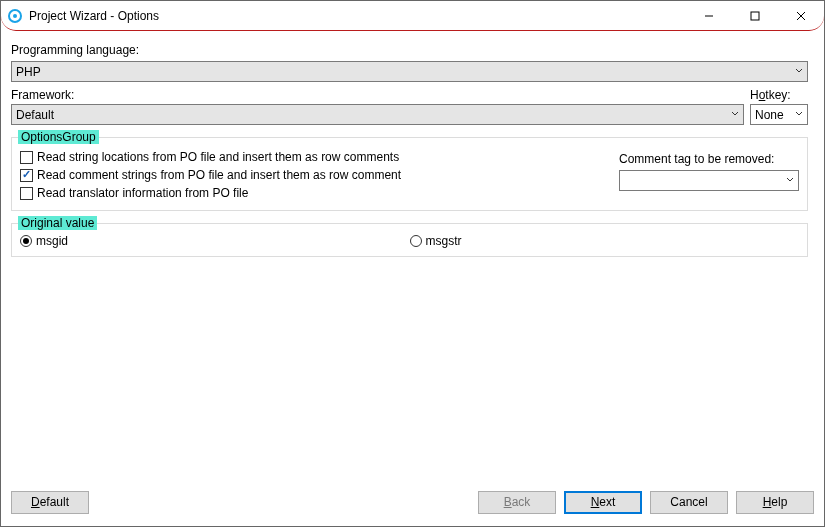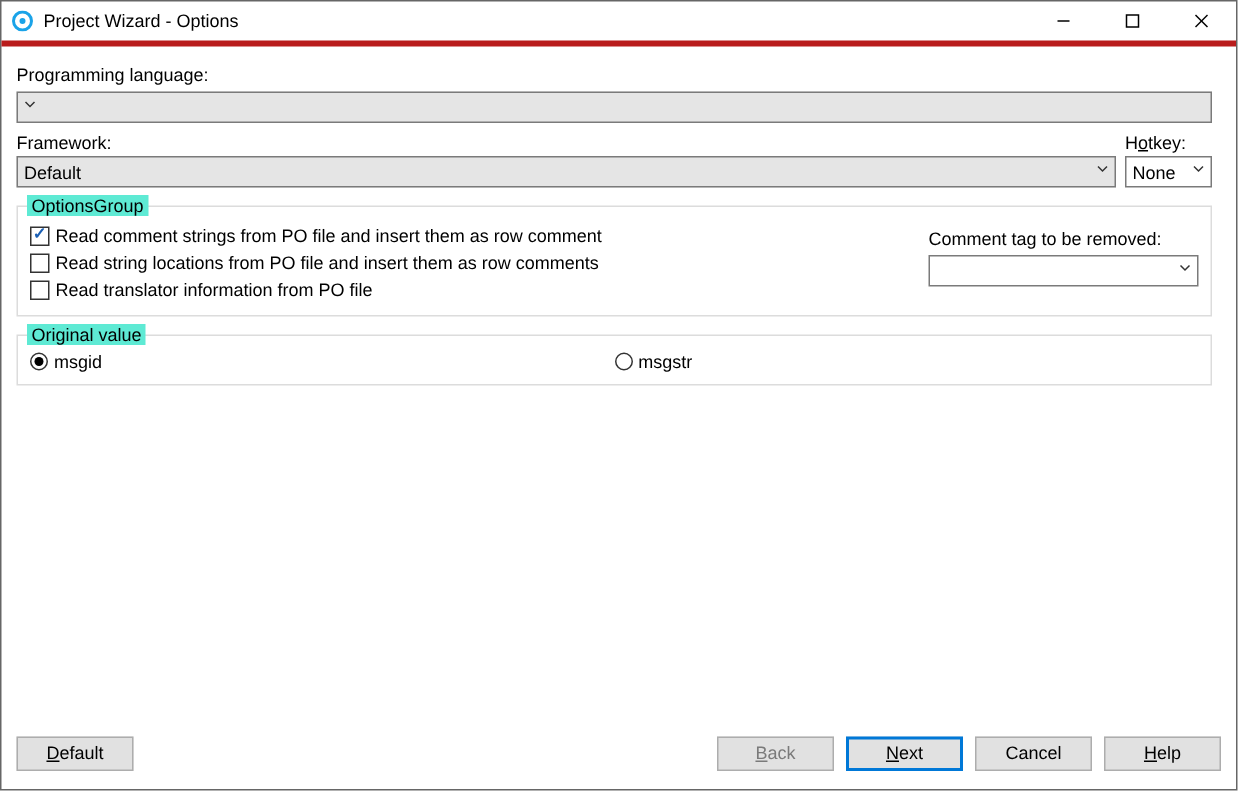--- a/index.html
+++ b/index.html
@@ -1,18 +1,18 @@
 <!DOCTYPE html>
 <html><head>
 <meta charset="utf-8">
 <style>
   * { box-sizing: border-box; font-family: "Segoe UI", Tahoma, Arial, sans-serif; font-size: 12px; }
   html, body { margin:0; padding:0; }
   .window { width:825px; height:527px; background:#fff; border:1px solid #666; display:flex; flex-direction:column; position:relative; }
-  .titlebar { height:30px; display:flex; align-items:center; padding:0 0 0 6px; border-bottom:4px solid #b91c1c; }
+  .titlebar { height:30px; display:flex; align-items:center; padding:0 0 0 6px; border-bottom:1px solid #b91c1c;border-radius:15px; }
   .titlebar .icon-wrap { width:16px; height:16px; margin-right:6px; display:flex;align-items:center;justify-content:center; }
   .titlebar .title { flex:1; font-size:12px; color:#000; }
   .winbtns { display:flex; height:100%; }
   .winbtn { width:46px; display:flex; align-items:center; justify-content:center; color:#000; }
   .content { flex:1; padding:8px 16px 6px 10px; display:flex; flex-direction:column; gap:2px; overflow:hidden; }
   .field-label { color:#000; margin-top:4px; margin-bottom:2px; }
   .combo { width:100%; height:21px; border:1px solid #7a7a7a; background:#e5e5e5; display:flex; align-items:center; padding:0 4px; position:relative; }
   .combo .val { flex:1; color:#000; }
   .combo .arrow { font-size:10px; color:#333; }
   .row-fw-hk { display:flex; align-items:flex-end; gap:6px; }
@@ -75,20 +75,21 @@
             <line x1="9" y1="1" x2="1" y2="9" stroke="#000" stroke-width="1"></line>
           </svg>
       </div>
     </div>
   </div>
 
   <div class="content">
 
     <div class="field-label">Programming language:</div>
     <div class="combo">
+      <span class="val">PHP</span>
       <span class="arrow">
         <svg width="8" height="8" viewBox="0 0 8 8">
             <path d="M1 2 L4 5 L7 2" fill="none" stroke="#333" stroke-width="1"></path>
           </svg>
       </span>
     </div>
 
     <div class="row-fw-hk">
       <div class="col-fw">
         <div class="field-label">Framework:</div>
@@ -112,26 +113,26 @@
           </span>
         </div>
       </div>
     </div>
 
     <div class="group">
       <div class="group-title">OptionsGroup</div>
       <div class="options-flex">
         <div class="options-left">
           <div class="checkrow">
+            <span class="checkbox"></span>
+            <span>Read string locations from PO file and insert them as row comments</span>
+          </div>
+          <div class="checkrow">
             <span class="checkbox checked"></span>
             <span>Read comment strings from PO file and insert them as row comment</span>
-          </div>
-          <div class="checkrow">
-            <span class="checkbox"></span>
-            <span>Read string locations from PO file and insert them as row comments</span>
           </div>
           <div class="checkrow">
             <span class="checkbox"></span>
             <span>Read translator information from PO file</span>
           </div>
         </div>
         <div class="options-right">
           <div class="field-label">Comment tag to be removed:</div>
           <div class="text-combo">
             <span class="val"></span>

